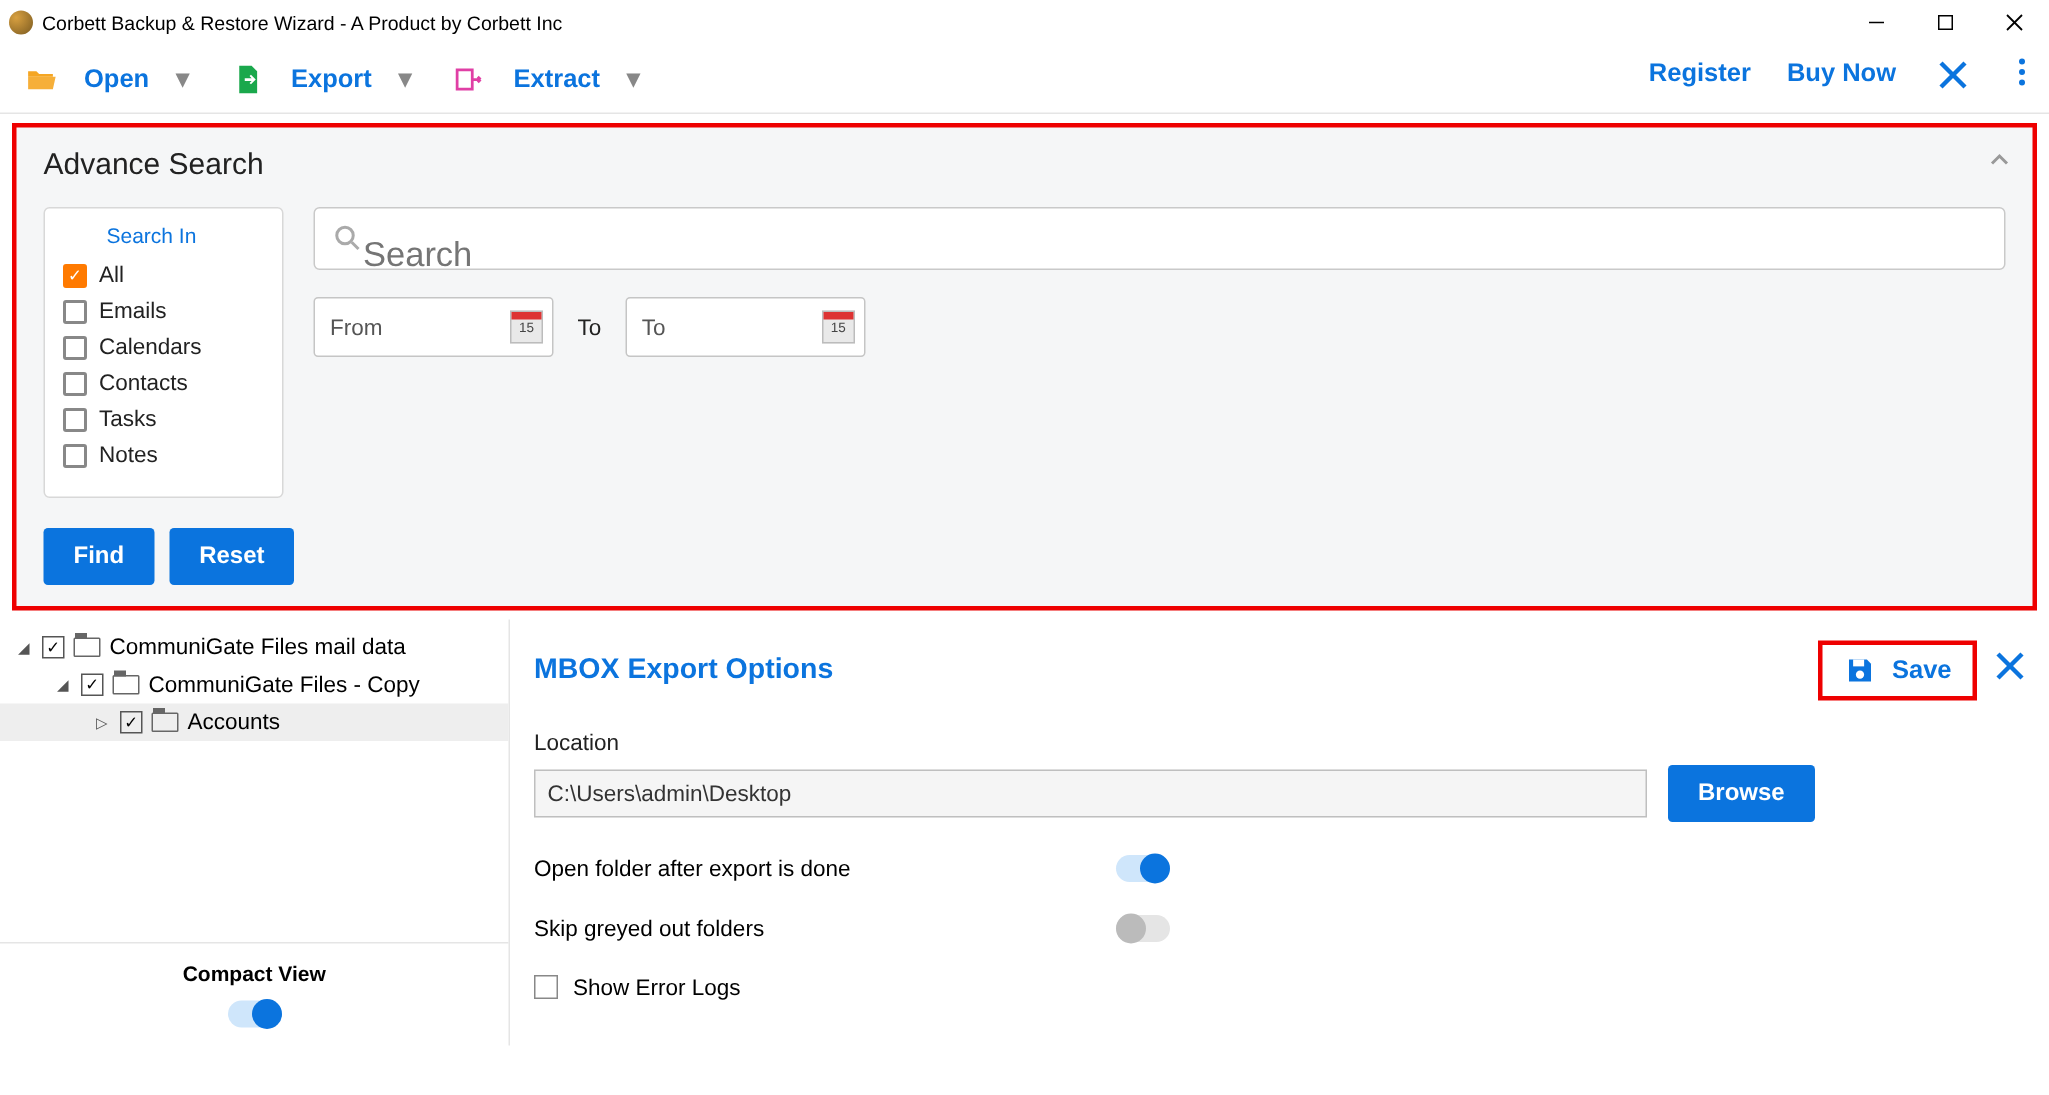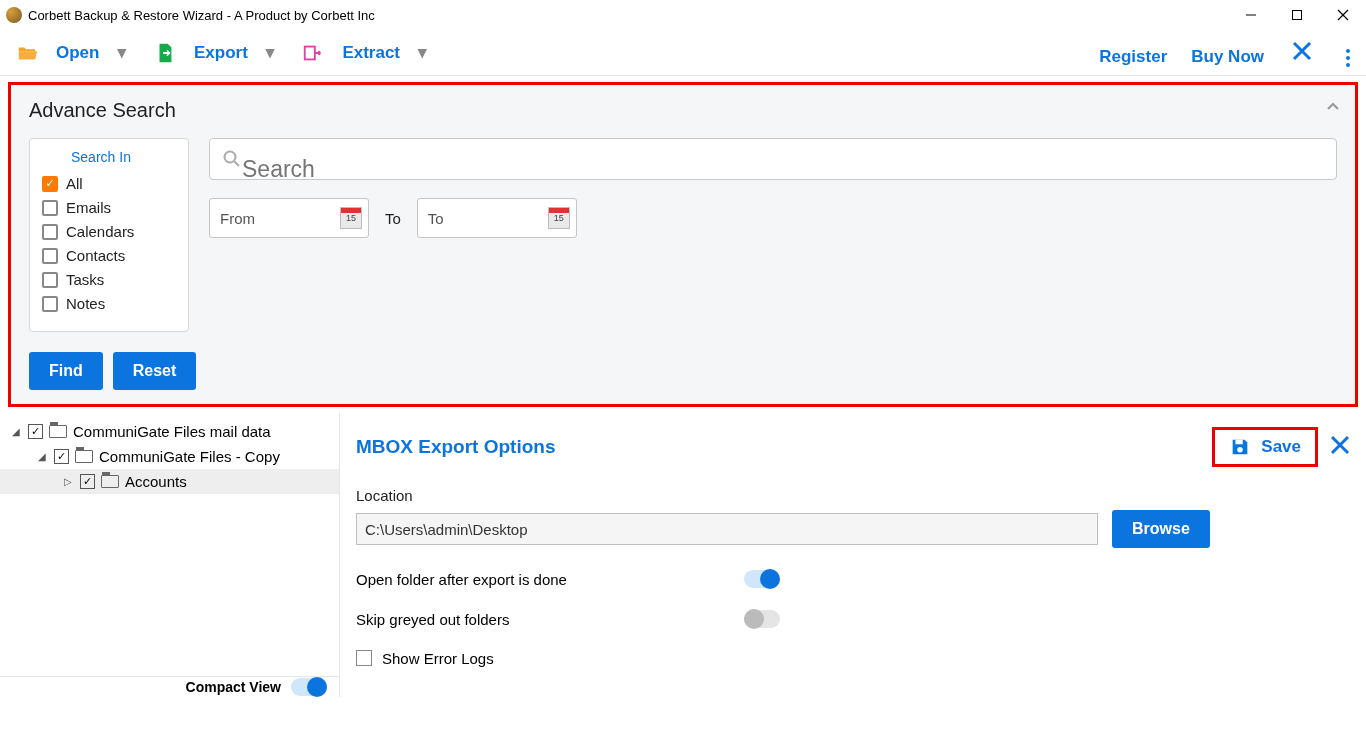--- a/index.html
+++ b/index.html
@@ -12,21 +12,21 @@
 .win-controls { margin-left: auto; display: flex; }
 .win-btn { width: 46px; height: 30px; display: flex; align-items: center; justify-content: center; color: #000; }
 
 
 .toolbar { height: 46px; display: flex; align-items: center; padding: 0 10px; border-bottom: 1px solid #e5e5e5; }
 .tbtn { display: flex; align-items: center; gap: 18px; padding: 4px 6px; margin-right: 16px; cursor: pointer; font-size: 17px; font-weight: 600; }
 .tbtn .caret { color: #888; }
 .tbtn-open .lbl { color: #0b74de; }
 .tbtn-export .lbl { color: #0b74de; }
 .tbtn-extract .lbl { color: #0b74de; }
-.toolbar-right { margin-left: auto; display: flex; align-items: flex-end; gap: 24px; }
+.toolbar-right { margin-left: auto; display: flex; align-items: flex-start; gap: 24px; }
 .link-blue { color: #0b74de; font-weight: 600; font-size: 17px; cursor: pointer; }
 .big-x { color: #0b74de; font-size: 24px; font-weight: bold; cursor: pointer; padding: 0 4px; }
 .kebab { display: flex; flex-direction: column; gap: 3px; padding: 0 6px; cursor: pointer; }
 .kebab span { width: 4px; height: 4px; border-radius: 50%; background: #0b74de; }
 
 
 .adv-wrap { border: 3px solid #e00; margin: 6px 8px; background: #f5f6f7; padding: 14px 18px 14px 18px; position: relative; }
 .adv-title { font-size: 20px; color: #222; margin-bottom: 16px; }
 .adv-collapse { position: absolute; right: 14px; top: 14px; color: #999; cursor: pointer; }
 .adv-body { display: flex; gap: 20px; }
@@ -51,21 +51,21 @@
 .adv-wrap { height: auto; }
 .tree-pane { width: 340px; border-right: 1px solid #e5e5e5; display: flex; flex-direction: column; }
 .tree { flex: 1; padding: 6px 0; font-size: 15px; }
 .tree-row { display: flex; align-items: center; gap: 6px; padding: 4px 6px 4px 10px; }
 .tree-row.hl { background: #eee; }
 .tri { width: 10px; color: #555; font-size: 10px; }
 .tchk { width: 15px; height: 15px; border: 1.5px solid #555; display: inline-flex; align-items: center; justify-content: center; font-size: 11px; }
 .tchk.checked::after { content: "✓"; }
 .fico { width: 18px; height: 13px; border: 1.5px solid #666; border-radius: 1px; position: relative; }
 .fico::before { content: ""; position: absolute; top: -4px; left: 0; width: 8px; height: 4px; background: #666; }
-.compact-bar { border-top: 1px solid #e5e5e5; padding: 1px 12px; display: flex; align-items: center; justify-content: flex-end; gap: 10px; font-weight: 600; }
+.compact-bar { border-top: 1px solid #e5e5e5; padding: 12px 12px; display: flex; align-items: center; justify-content: flex-end; gap: 10px; font-weight: 600; flex-direction: column; }
 .toggle { width: 36px; height: 18px; border-radius: 10px; background: #cfe6fb; position: relative; }
 .toggle.on::after { content: ""; position: absolute; right: 0; top: -1px; width: 20px; height: 20px; background: #0b74de; border-radius: 50%; }
 .toggle.off { background: #e5e5e5; }
 .toggle.off::after { content: ""; position: absolute; left: 0; top: -1px; width: 20px; height: 20px; background: #bbb; border-radius: 50%; }
 
 .export-pane { flex: 1; position: relative; padding: 14px 16px 0 16px; }
 .export-head { display: flex; align-items: center; }
 .export-head h2 { color: #0b74de; font-size: 19px; font-weight: 600; }
 .save-wrap { margin-left: auto; border: 3px solid #e00; padding: 6px 14px; display: flex; align-items: center; gap: 10px; color: #0b74de; font-weight: 600; font-size: 17px; cursor: pointer; }
 .close-export { color: #0b74de; font-size: 24px; font-weight: bold; margin-left: 12px; cursor: pointer; }

